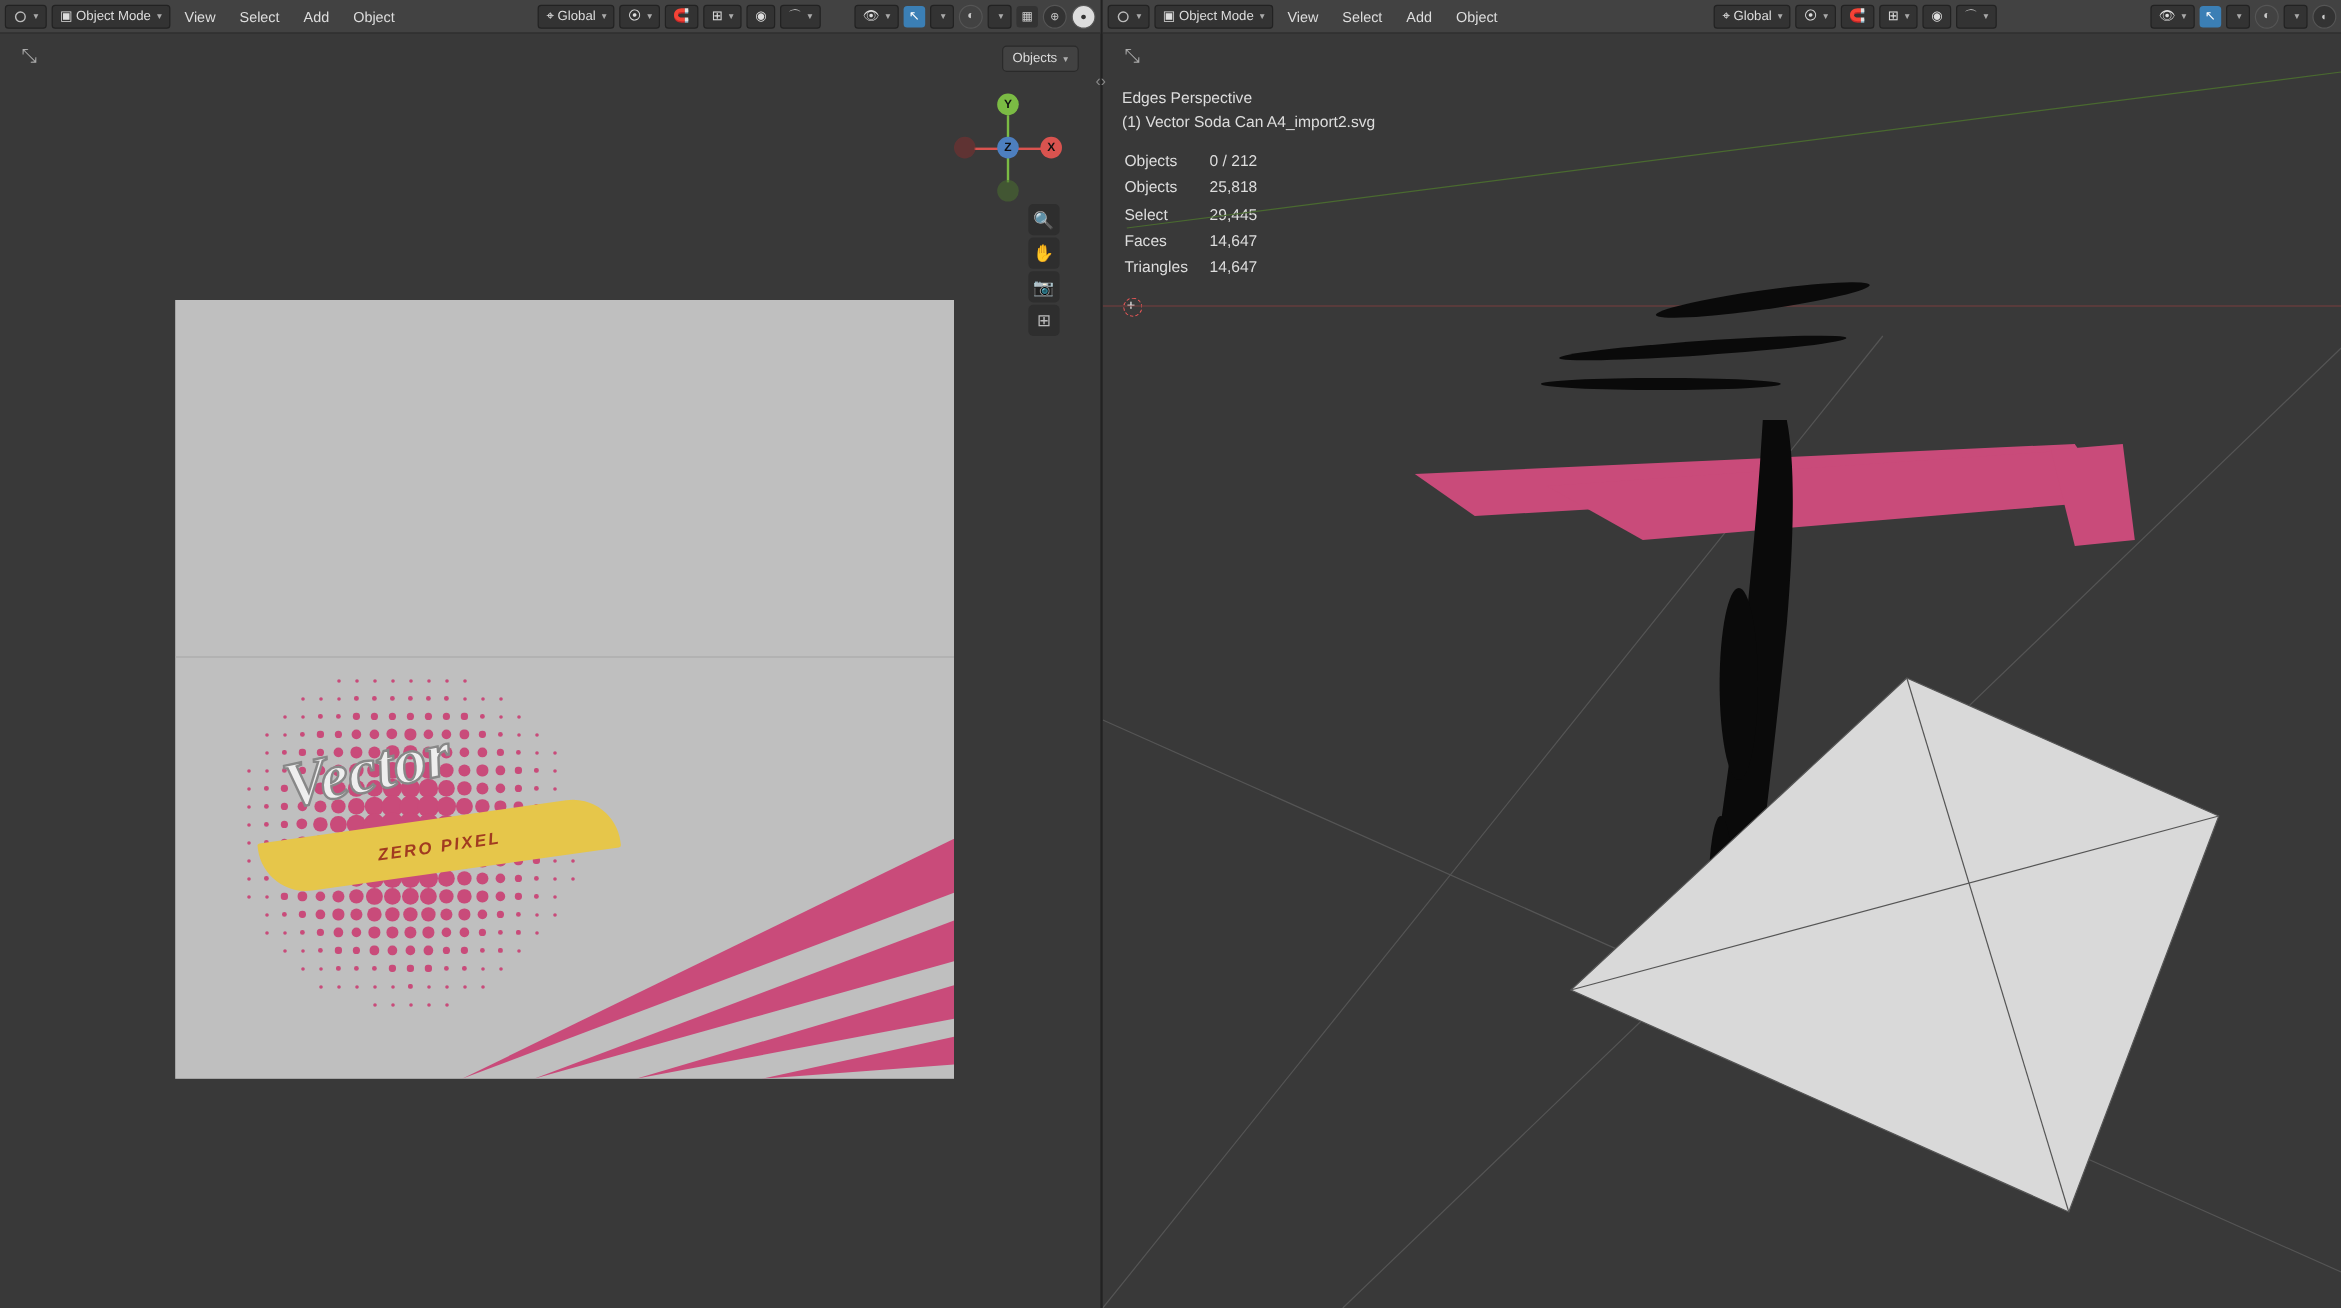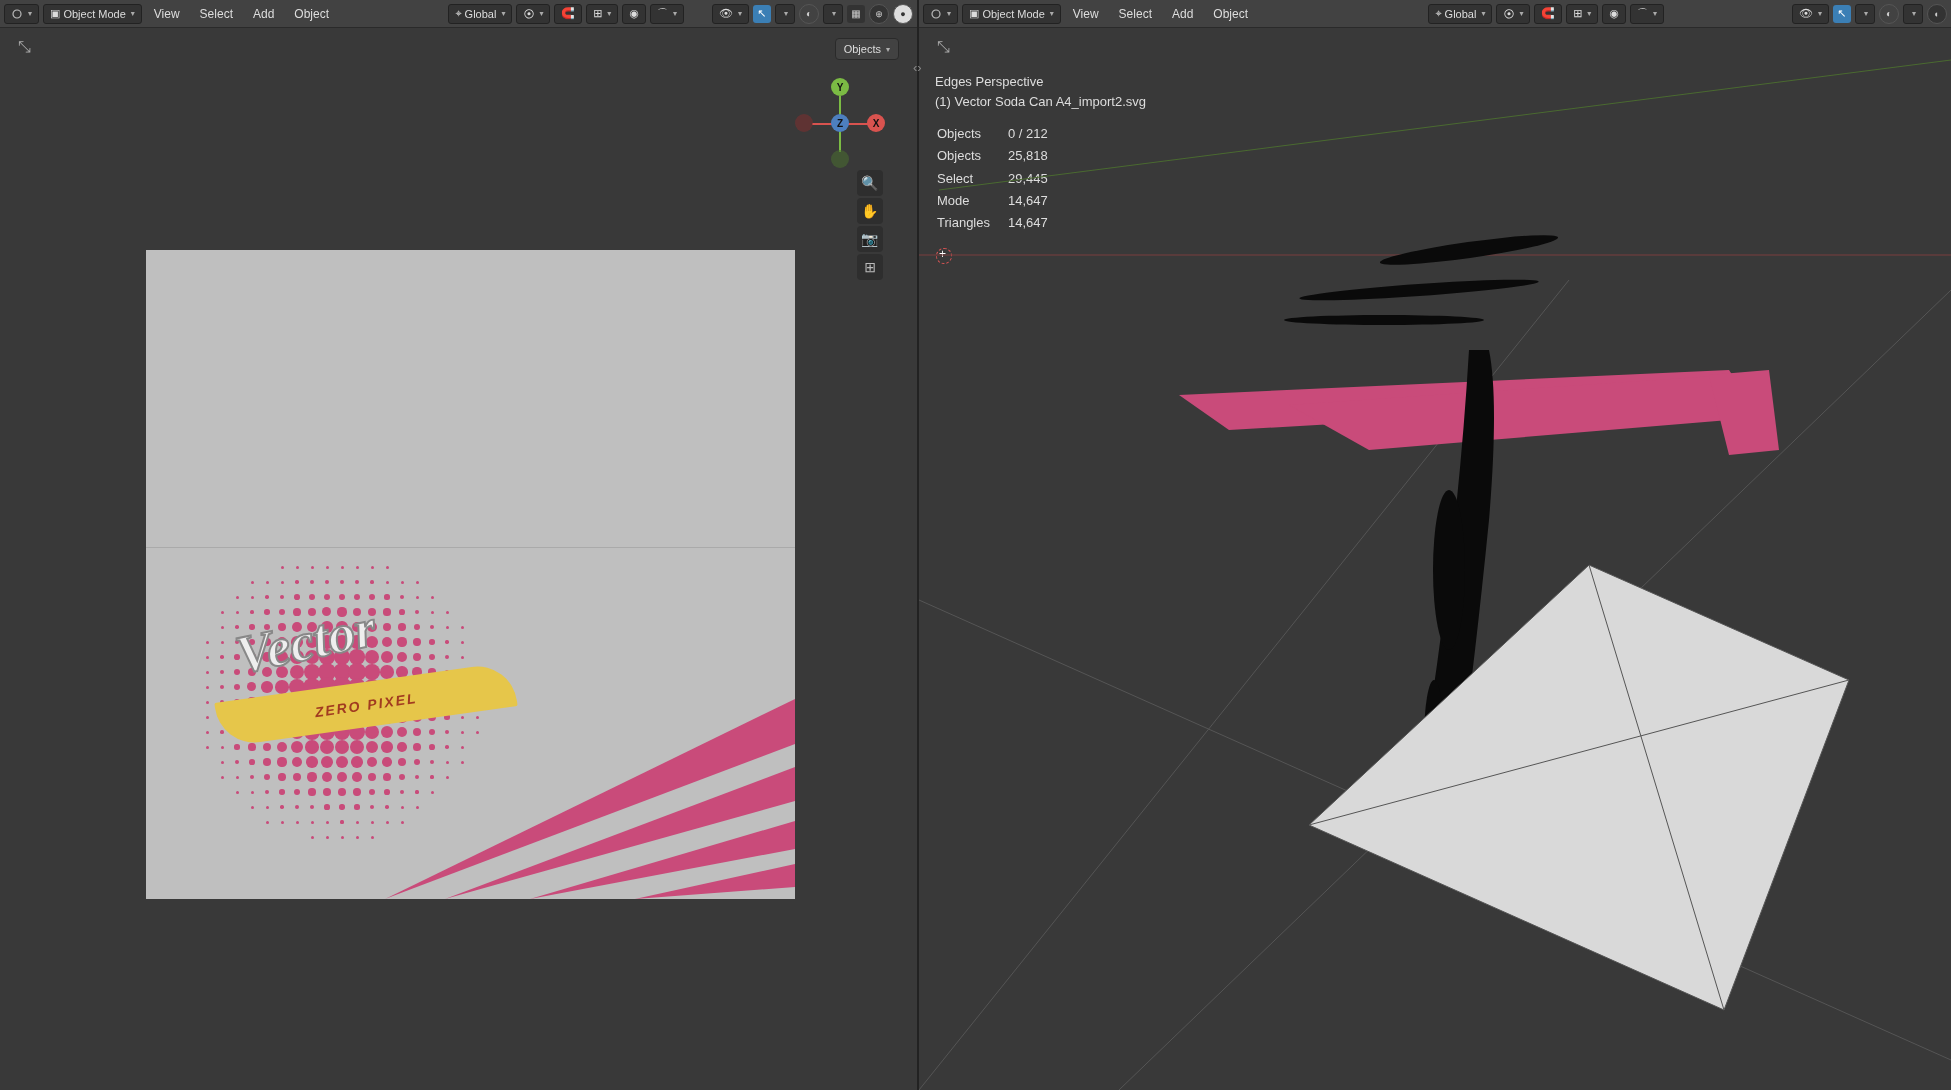--- a/index.html
+++ b/index.html
@@ -541,21 +541,21 @@
           </tr>
       <tr>
             <td>Objects</td>
             <td>25,818</td>
           </tr>
       <tr>
             <td>Select</td>
             <td>29,445</td>
           </tr>
       <tr>
-            <td>Mode</td>
+            <td>Faces</td>
             <td>14,647</td>
           </tr>
       <tr>
             <td>Triangles</td>
             <td>14,647</td>
           </tr>
     </tbody>
       </table>
   </div>
 

